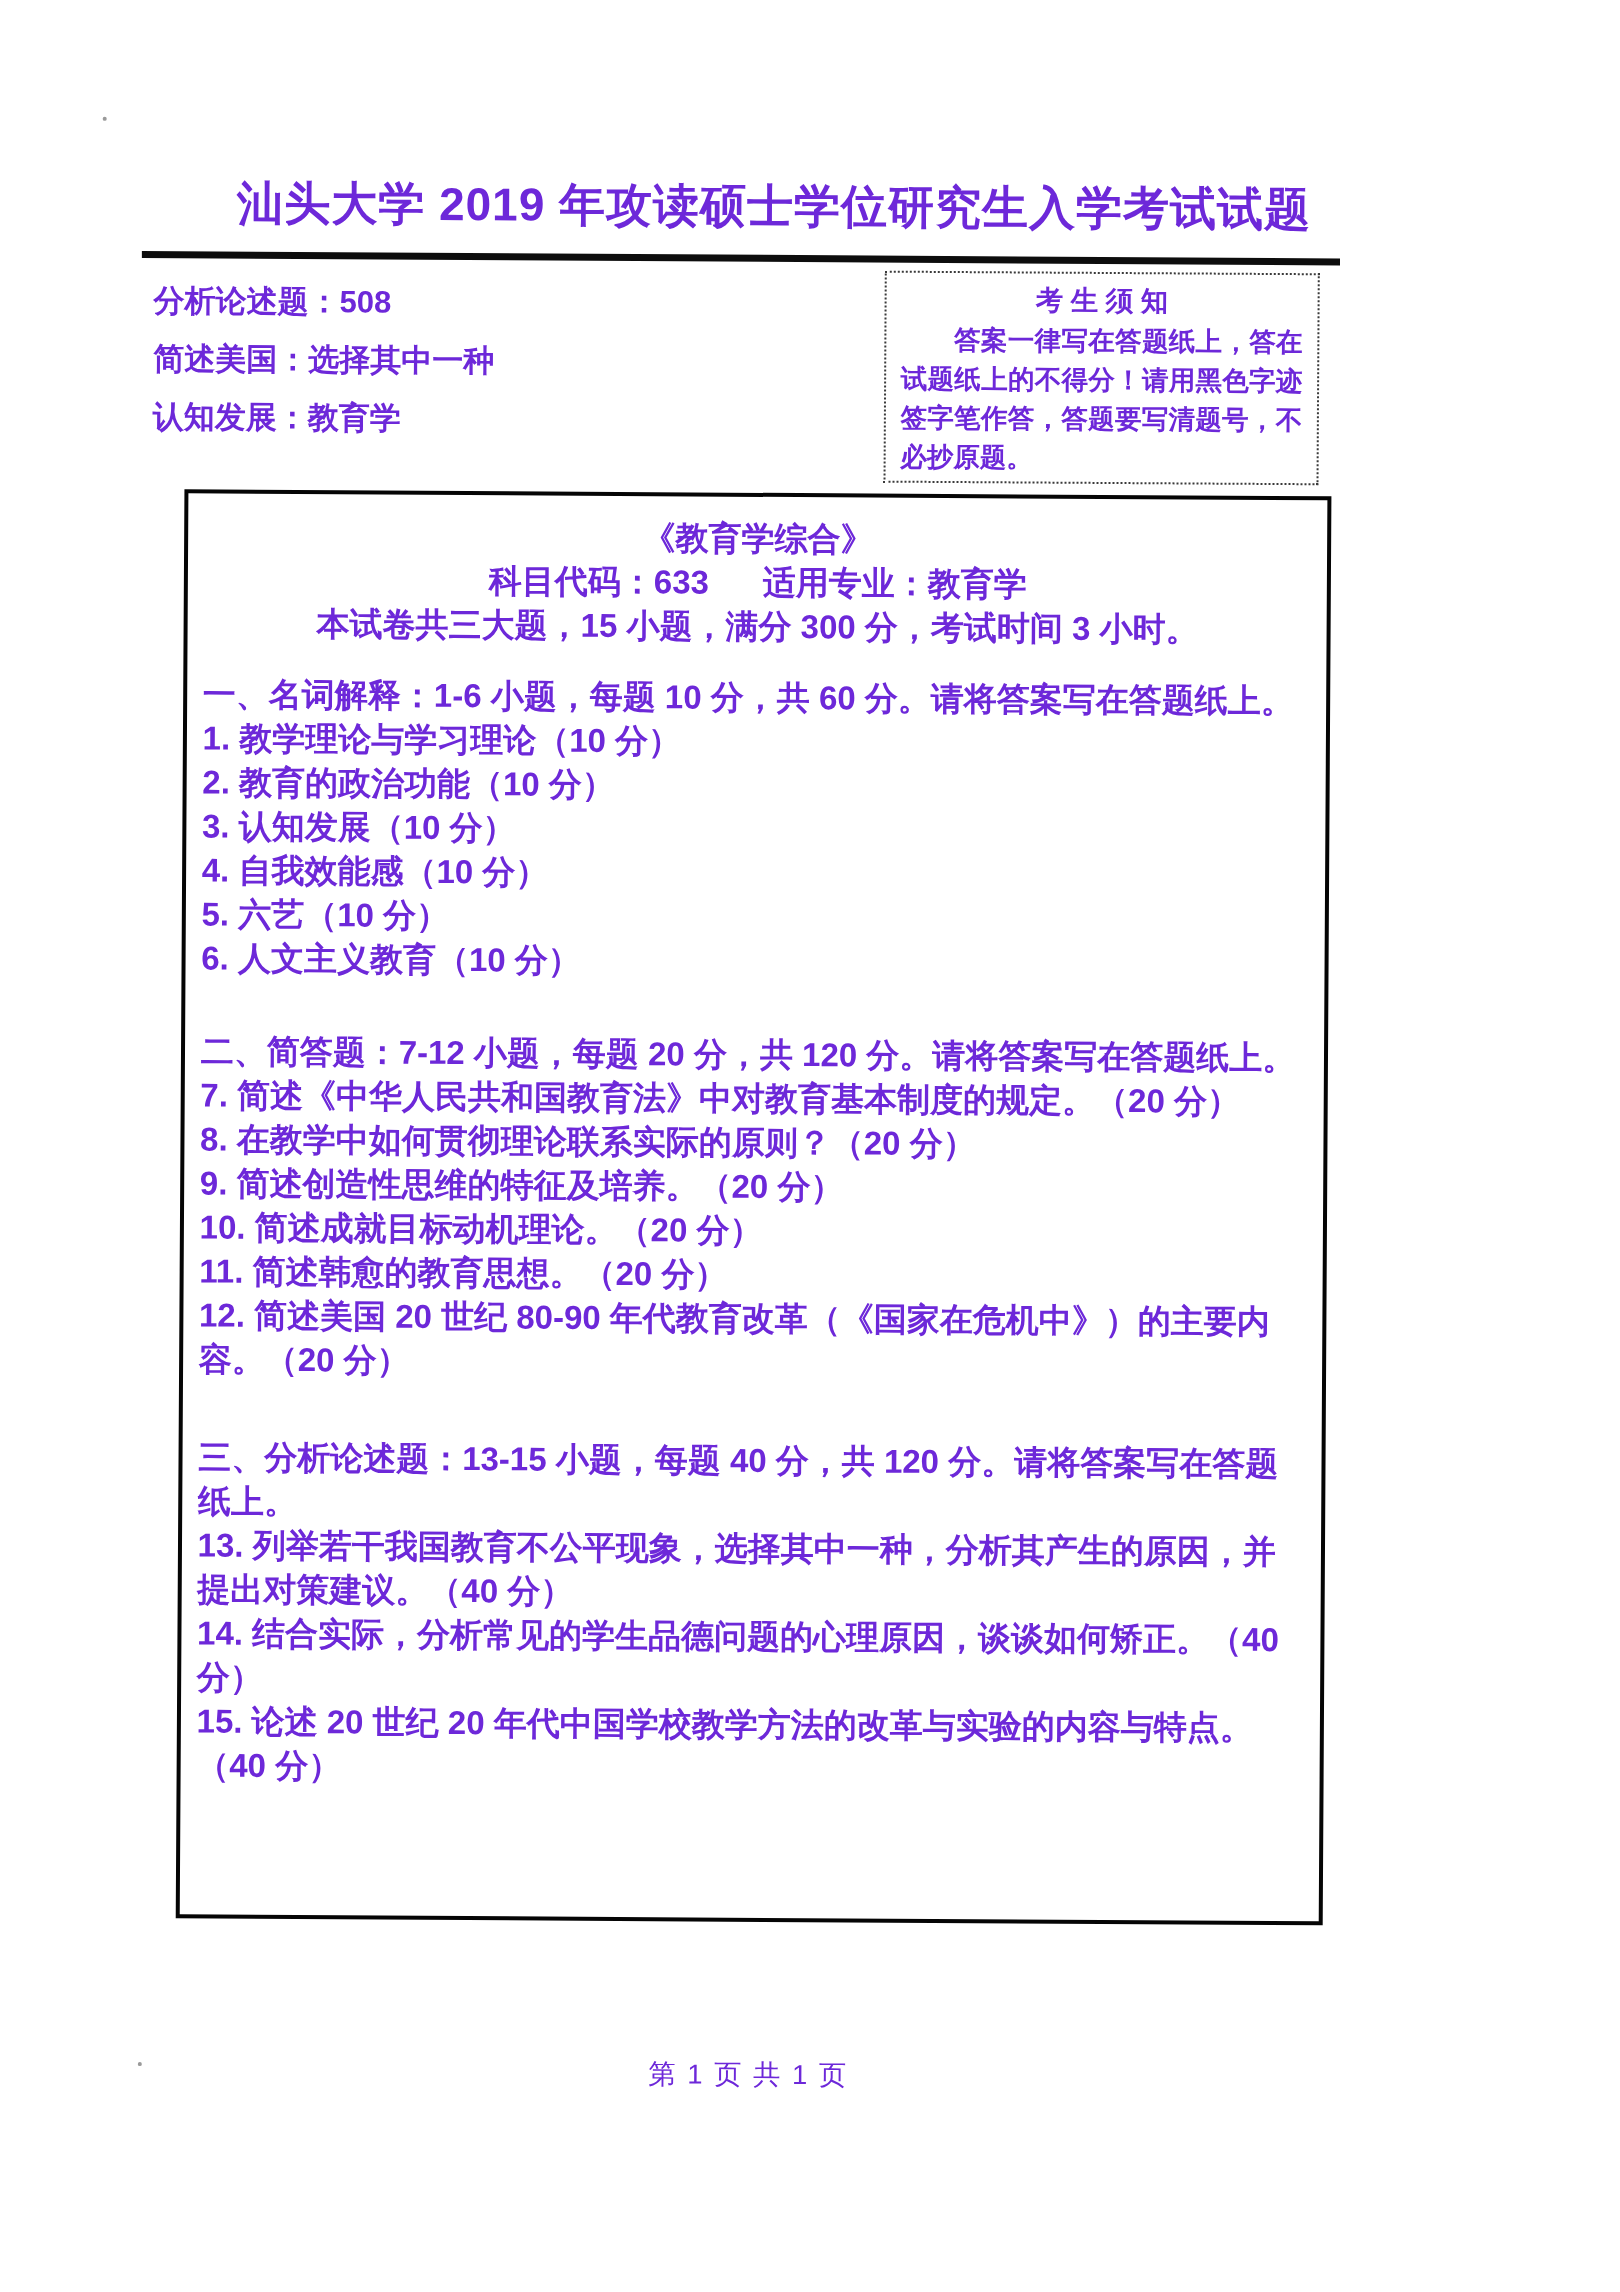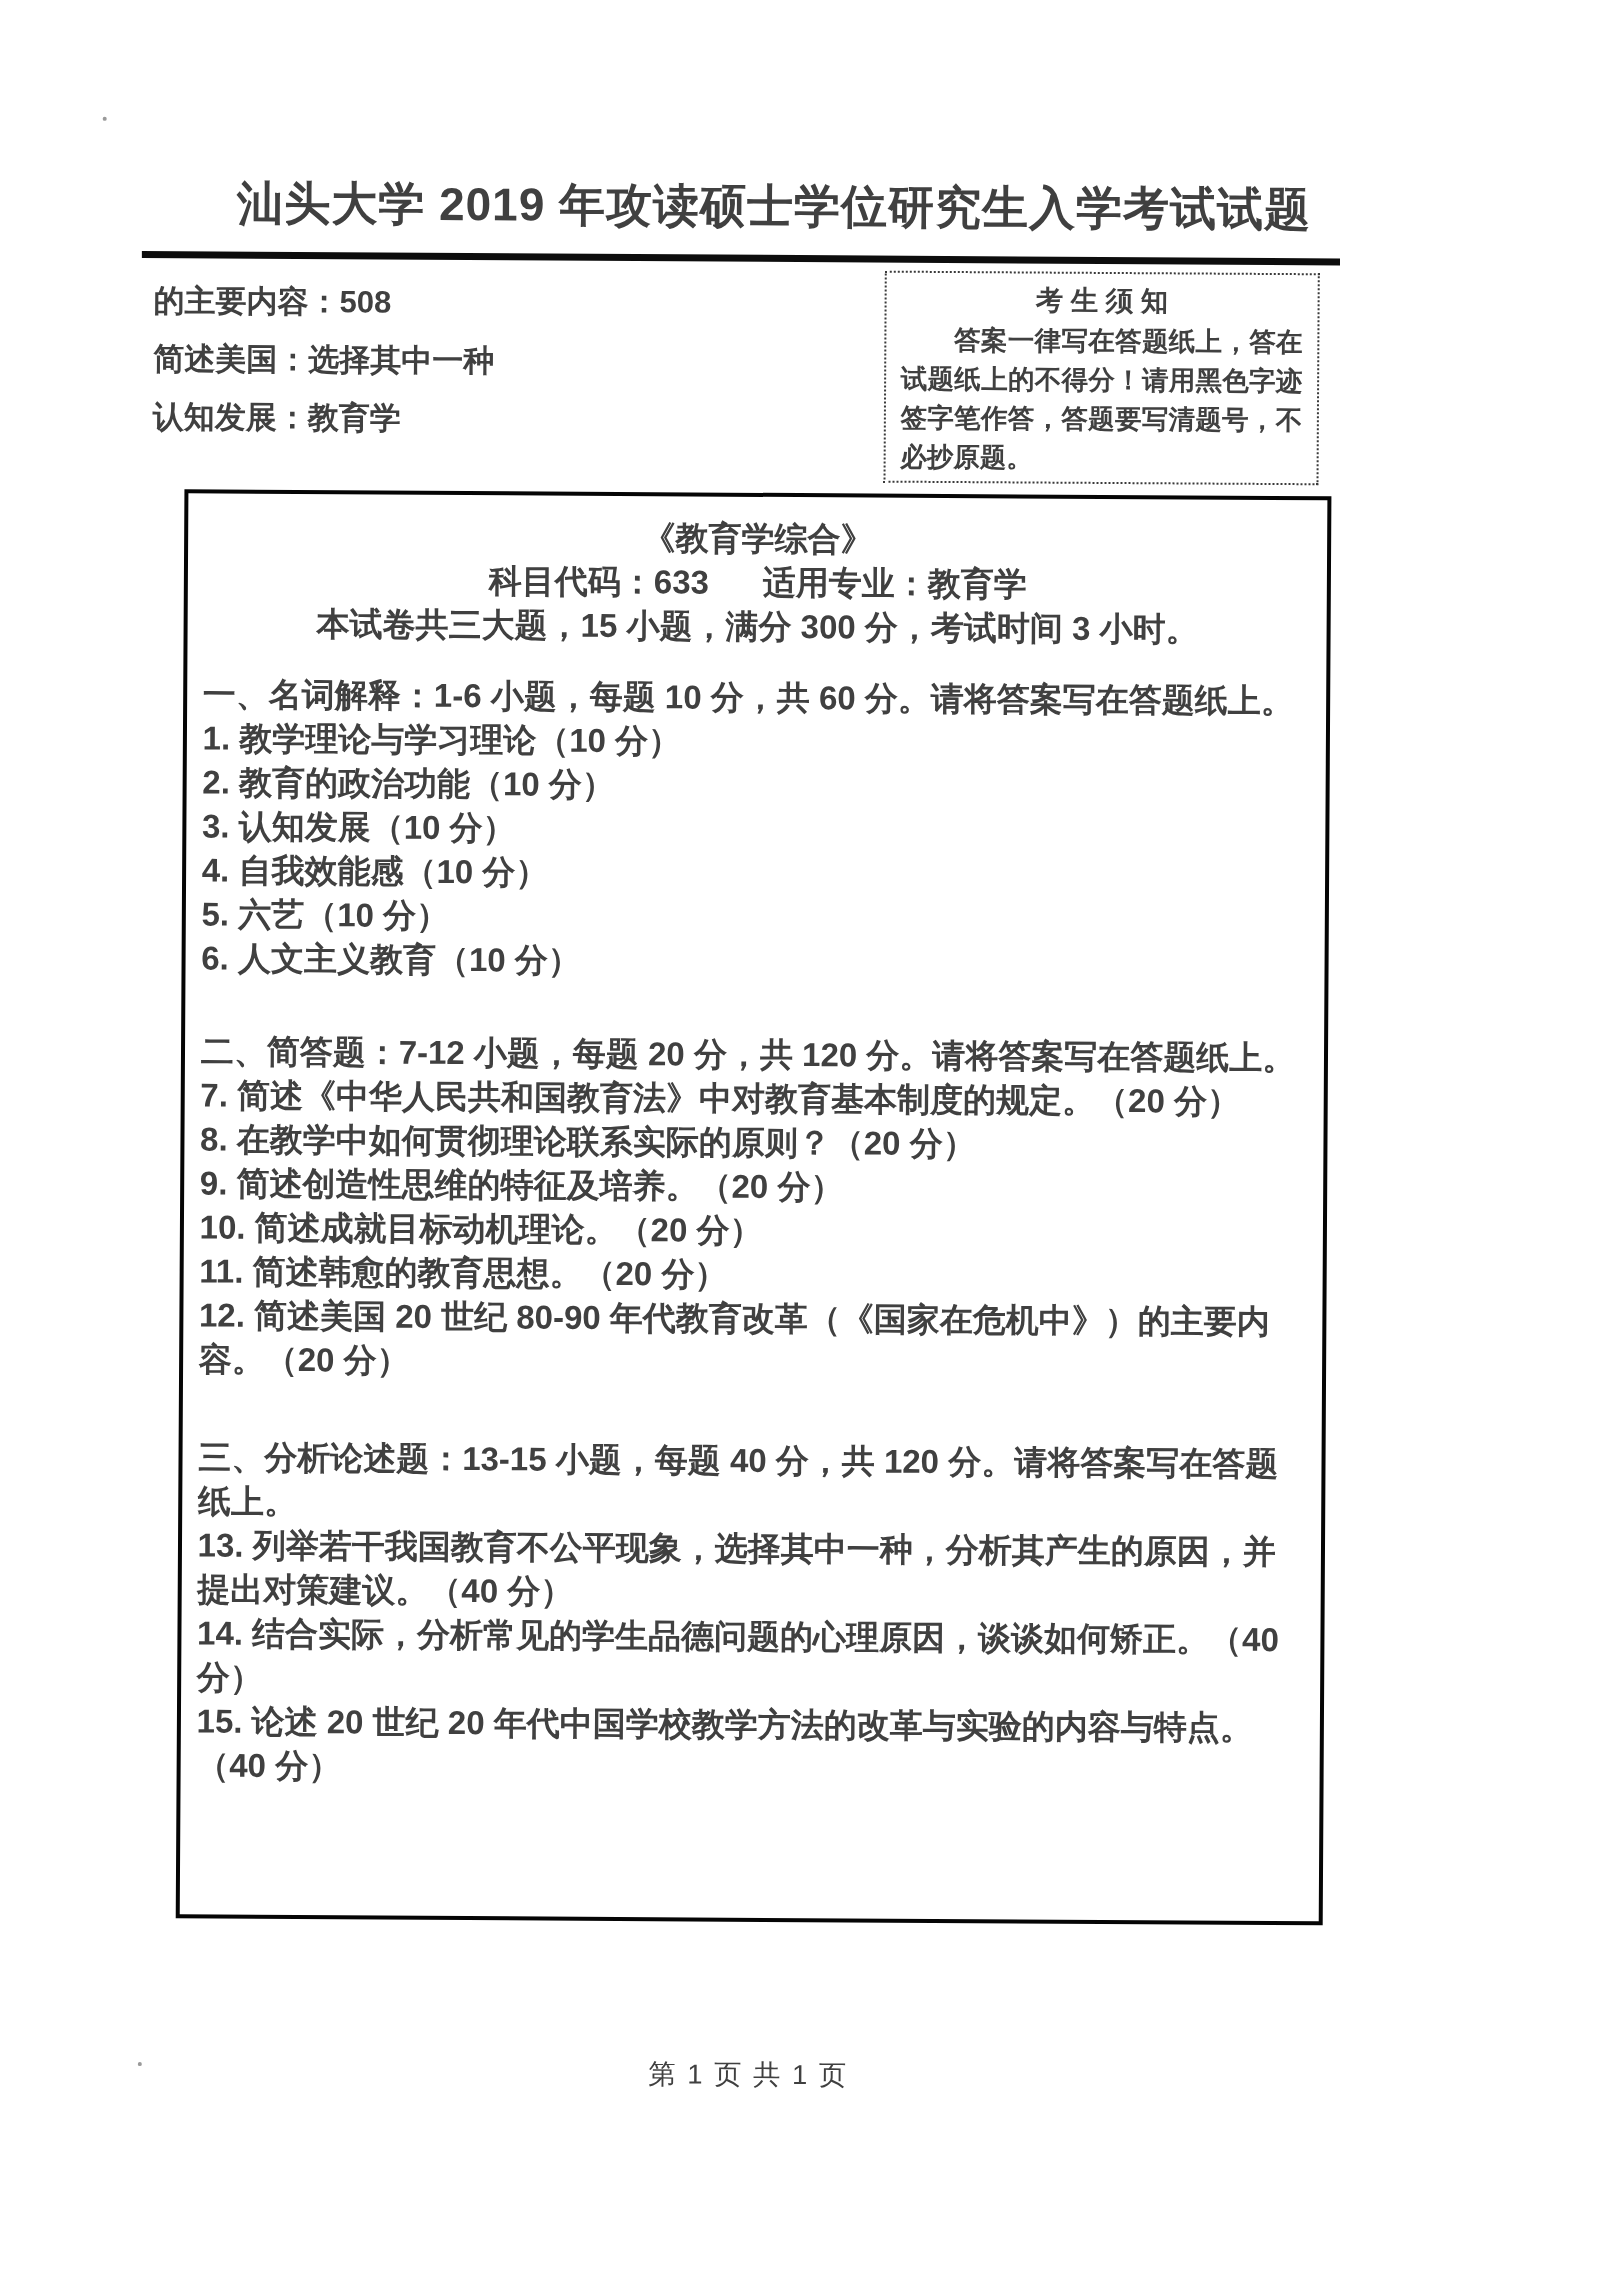--- a/index.html
+++ b/index.html
@@ -7,21 +7,21 @@
     padding: 0;
     background: #ffffff;
   }
   .page {
     position: relative;
     width: 1340px;
     height: 2293px;
     background: #ffffff;
     overflow: hidden;
     font-family: "Liberation Sans", sans-serif;
-    color: #404040;
+    color: #6d28d9;
   }
   
   .scan {
     position: absolute;
     inset: 0;
     transform: rotate(0.35deg);
     transform-origin: 294px 235px;
   }
   .page-title {
     position: absolute;
@@ -133,21 +133,21 @@
 <body>
 
 <div class="page">
   <div class="scan">
 
     <h1 class="page-title">汕头大学 2019 年攻读硕士学位研究生入学考试试题</h1>
     <div class="title-rule"></div>
 
     <div class="meta">
       <div class="meta-row">
-        <span>的主要内容：</span><span>508</span>
+        <span>分析论述题：</span><span>508</span>
       </div>
       <div class="meta-row">
         <span>简述美国：</span><span>选择其中一种</span>
       </div>
       <div class="meta-row">
         <span>认知发展：</span><span>教育学</span>
       </div>
     </div>
 
     <div class="notice">

